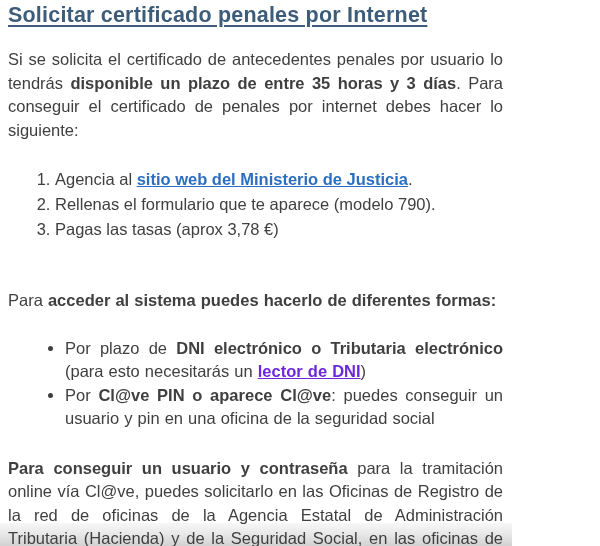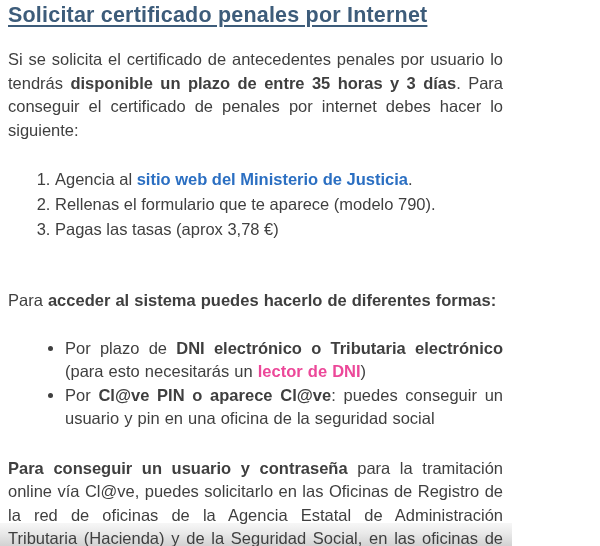--- a/index.html
+++ b/index.html
@@ -64,20 +64,21 @@
   }
   ul.methods li {
     font-size: 16.5px;
     line-height: 23.5px;
     text-align: justify;
     word-spacing: 0.5px;
   }
   .b { font-weight: bold; }
   a.inline-link {
     font-weight: bold;
+    text-decoration: underline;
     cursor: pointer;
   }
 </style>
 </head>
 <body>
 
 <div class="page" style="color: rgb(63, 63, 63);">
   <div class="bottom-band"></div>
   <div class="content">
 
@@ -87,20 +88,20 @@
 
     <ol class="steps">
       <li><span>Agencia al </span><a class="inline-link b" style="color: rgb(43, 111, 194);">sitio web del Ministerio de Justicia</a><span>.</span></li>
       <li><span>Rellenas el formulario que te aparece (modelo 790).</span></li>
       <li><span>Pagas las tasas (aprox 3,78 €)</span></li>
     </ol>
 
     <p class="access-p"><span>Para </span><span class="b">acceder al sistema puedes hacerlo de diferentes formas:</span></p>
 
     <ul class="methods">
-      <li><span>Por plazo de </span><span class="b">DNI electrónico o Tributaria electrónico</span><span> (para esto necesitarás un </span><a class="inline-link b" style="color: #ec4899;">lector de DNI</a><span>)</span></li>
+      <li><span>Por plazo de </span><span class="b">DNI electrónico o Tributaria electrónico</span><span> (para esto necesitarás un </span><a class="inline-link b" style="color: #6d28d9;">lector de DNI</a><span>)</span></li>
       <li><span>Por </span><span class="b">Cl@ve PIN o aparece Cl@ve</span><span>: puedes conseguir un usuario y pin en una oficina de la seguridad social</span></li>
     </ul>
 
     <p class="credentials-p"><span class="b">Para conseguir un usuario y contraseña</span><span> para la tramitación online vía Cl@ve, puedes solicitarlo en las Oficinas de Registro de la red de oficinas de la Agencia Estatal de Administración Tributaria (Hacienda) y de la Seguridad Social, en las oficinas de Información y Atención al Ciudadano de las Delegaciones de Gobierno, y en la red de oficinas del Servicio Público de Empleo Estatal (oficinas del paro).</span></p>
 
   </div>
 </div>
 
 </body></html>

